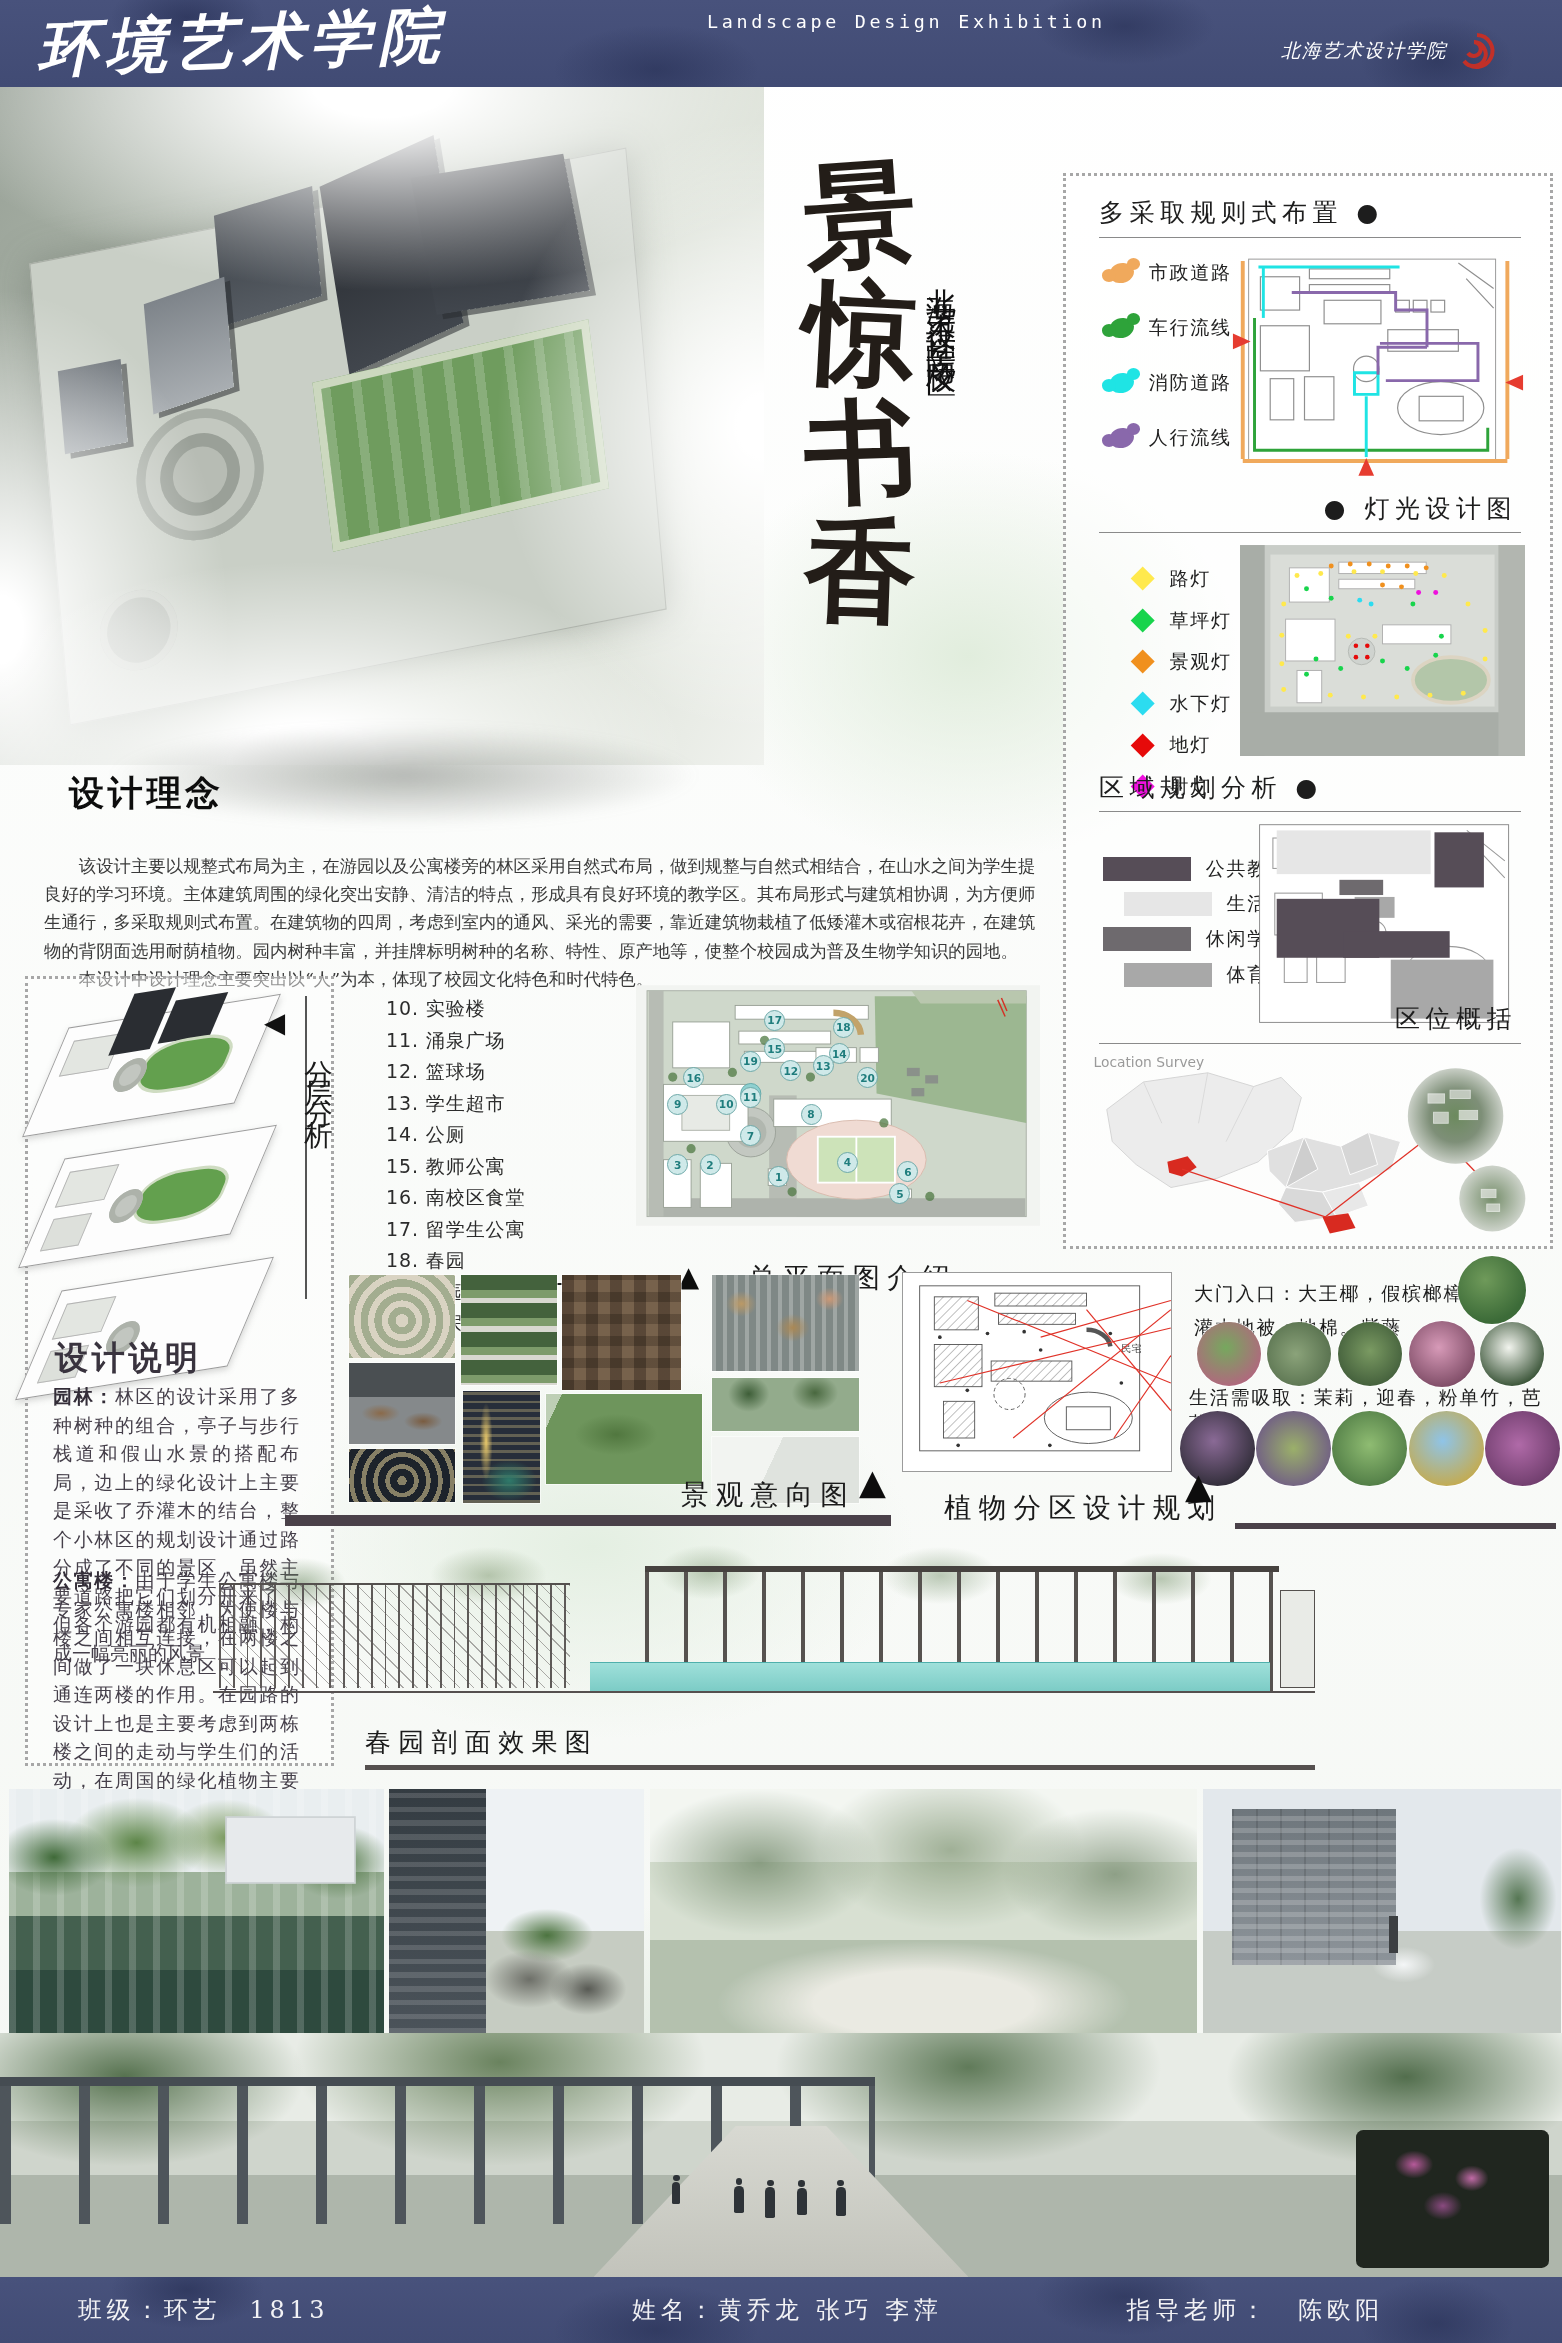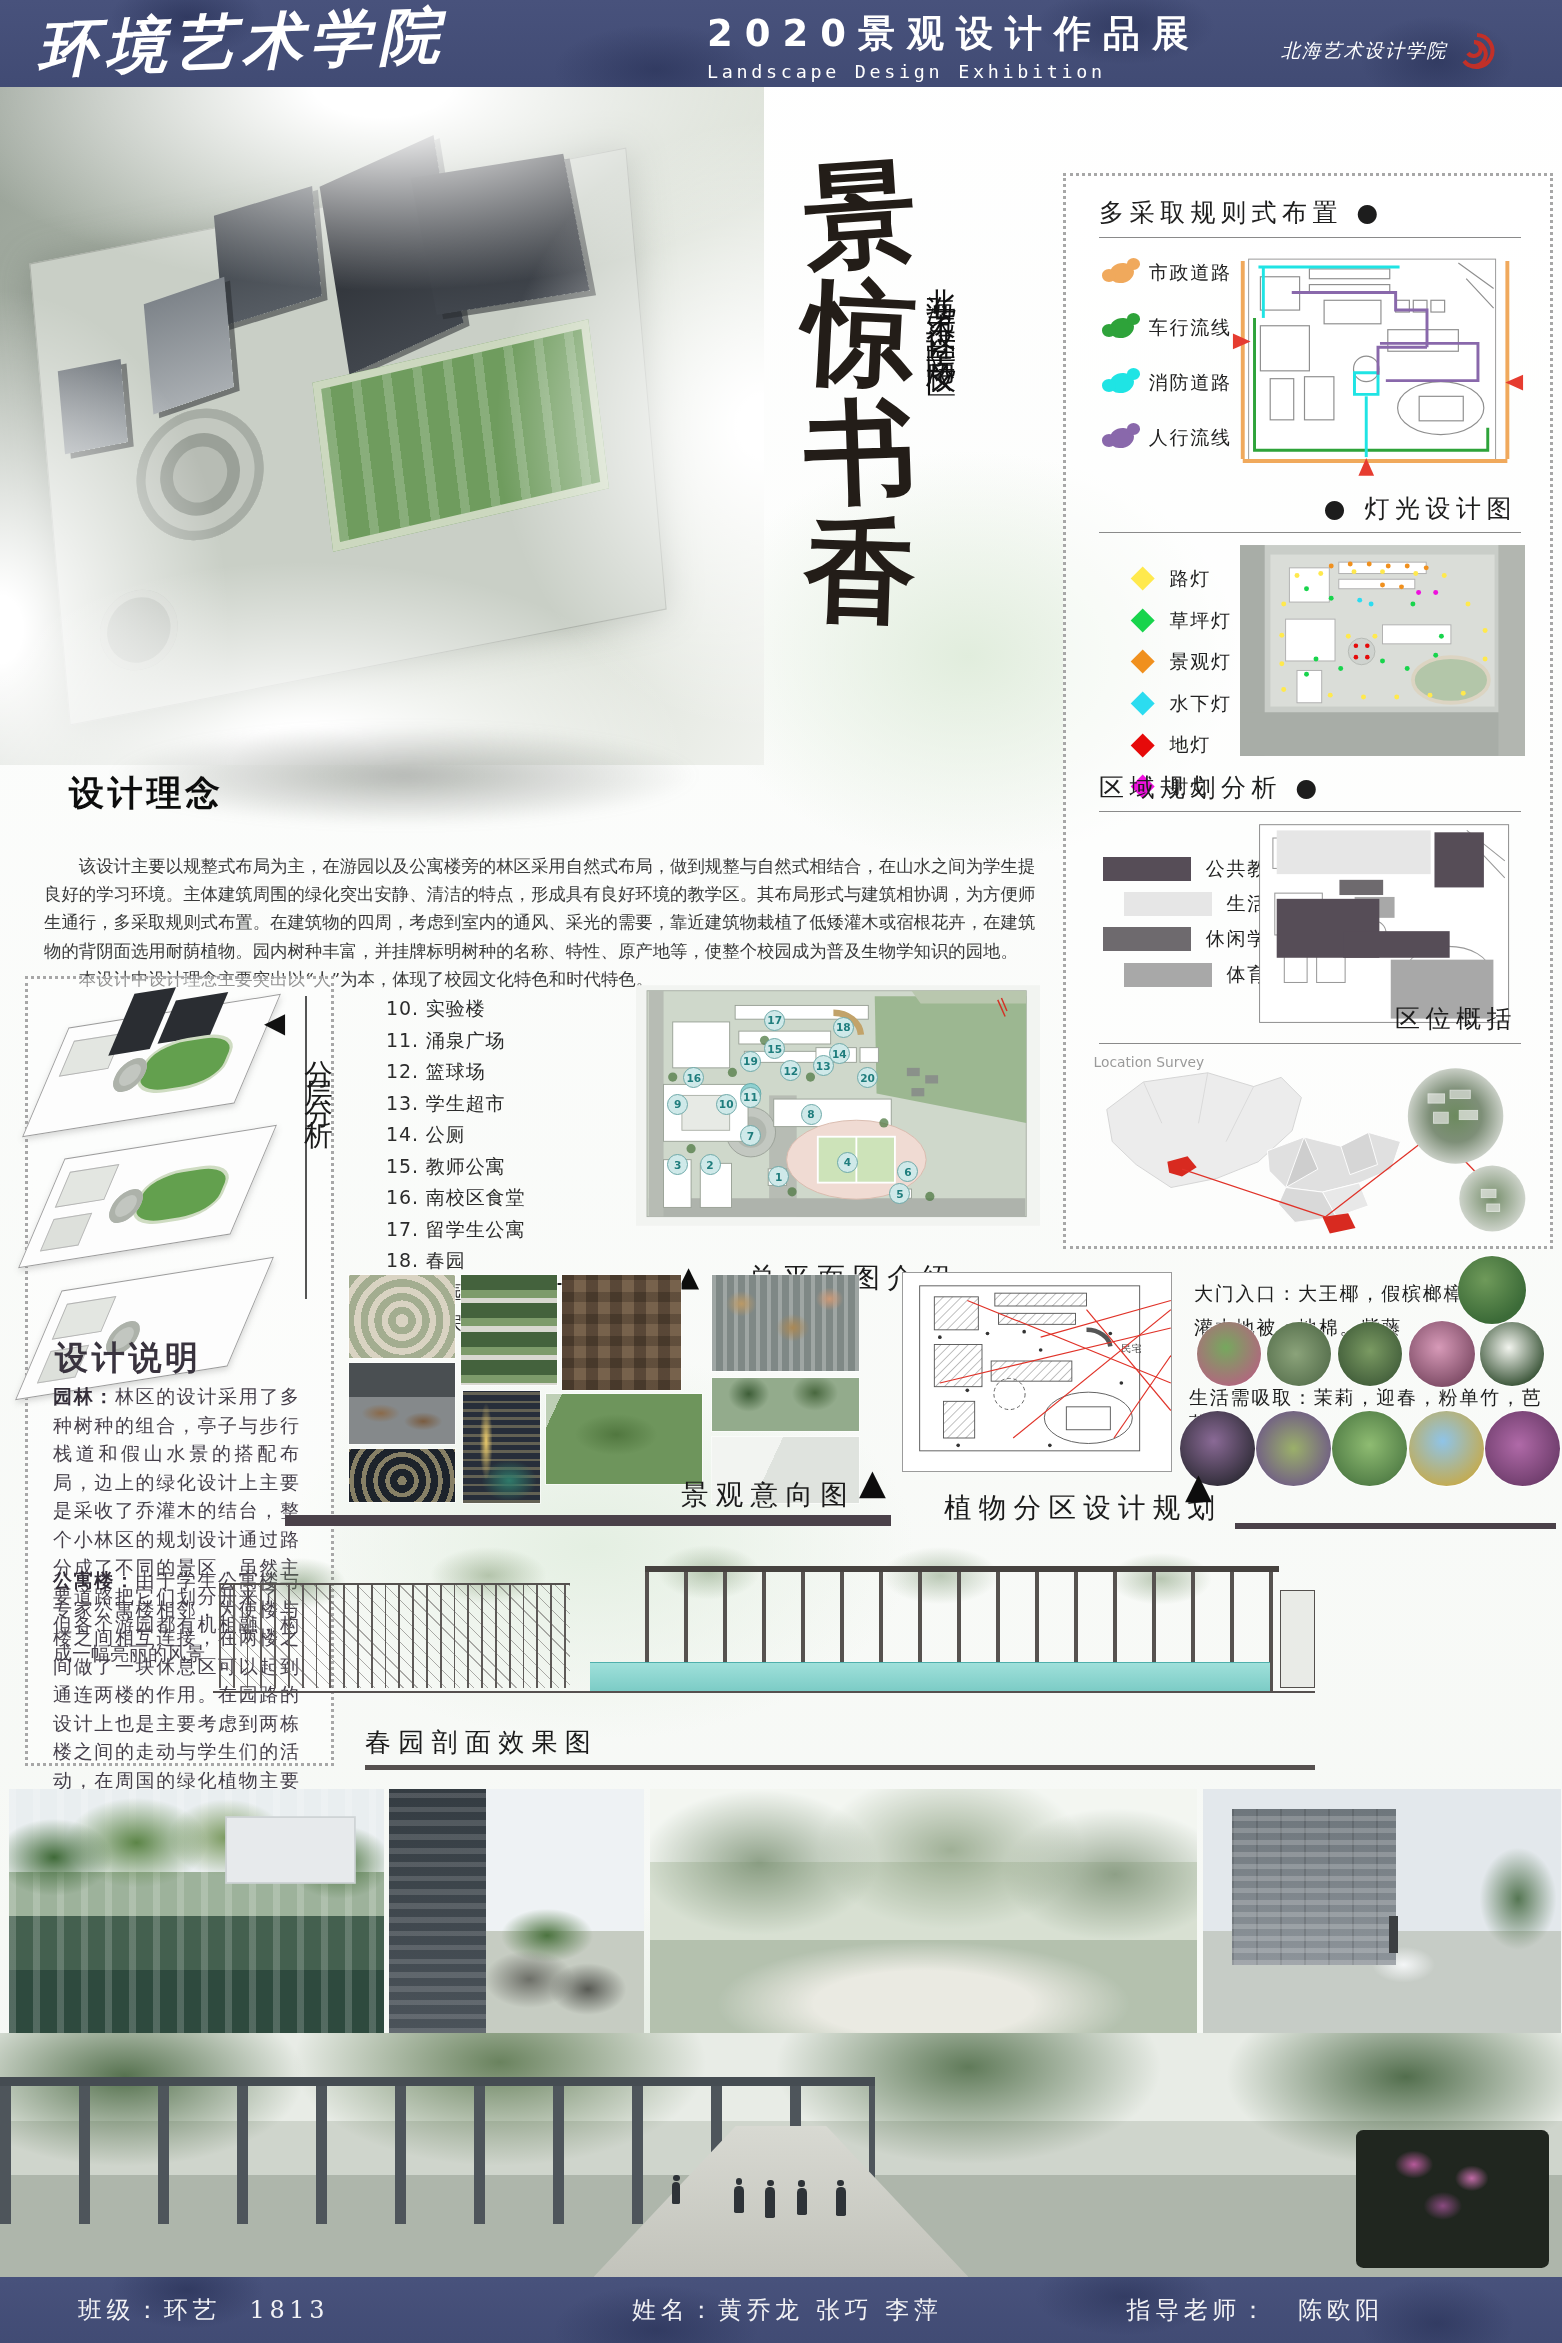--- a/index.html
+++ b/index.html
@@ -207,21 +207,20 @@
                radial-gradient(27.5px 20px at 45% 55%,#8a4a80,transparent 70%),#20261f;}
 </style>
 </head>
 <body>
 
 <div id="board">
 
   <div id="header" class="abs bar">
     <div class="school-name">环境艺术学院</div>
     <div class="expo-block">
-      <div class="expo-title">2020景观设计作品展</div>
       <div class="expo-sub">Landscape Design Exhibition</div>
     </div>
     <div class="brand">
       <span class="brand-text">北海艺术设计学院</span>
       <svg width="40" height="40" viewBox="0 0 40 40">
         <path d="M20 4 a16 16 0 1 1 -13 26 a12 12 0 1 0 10 -19 a7 7 0 1 1 -6 11" fill="none" stroke="#c23028" stroke-width="4"></path>
       </svg>
     </div>
   </div>
 

